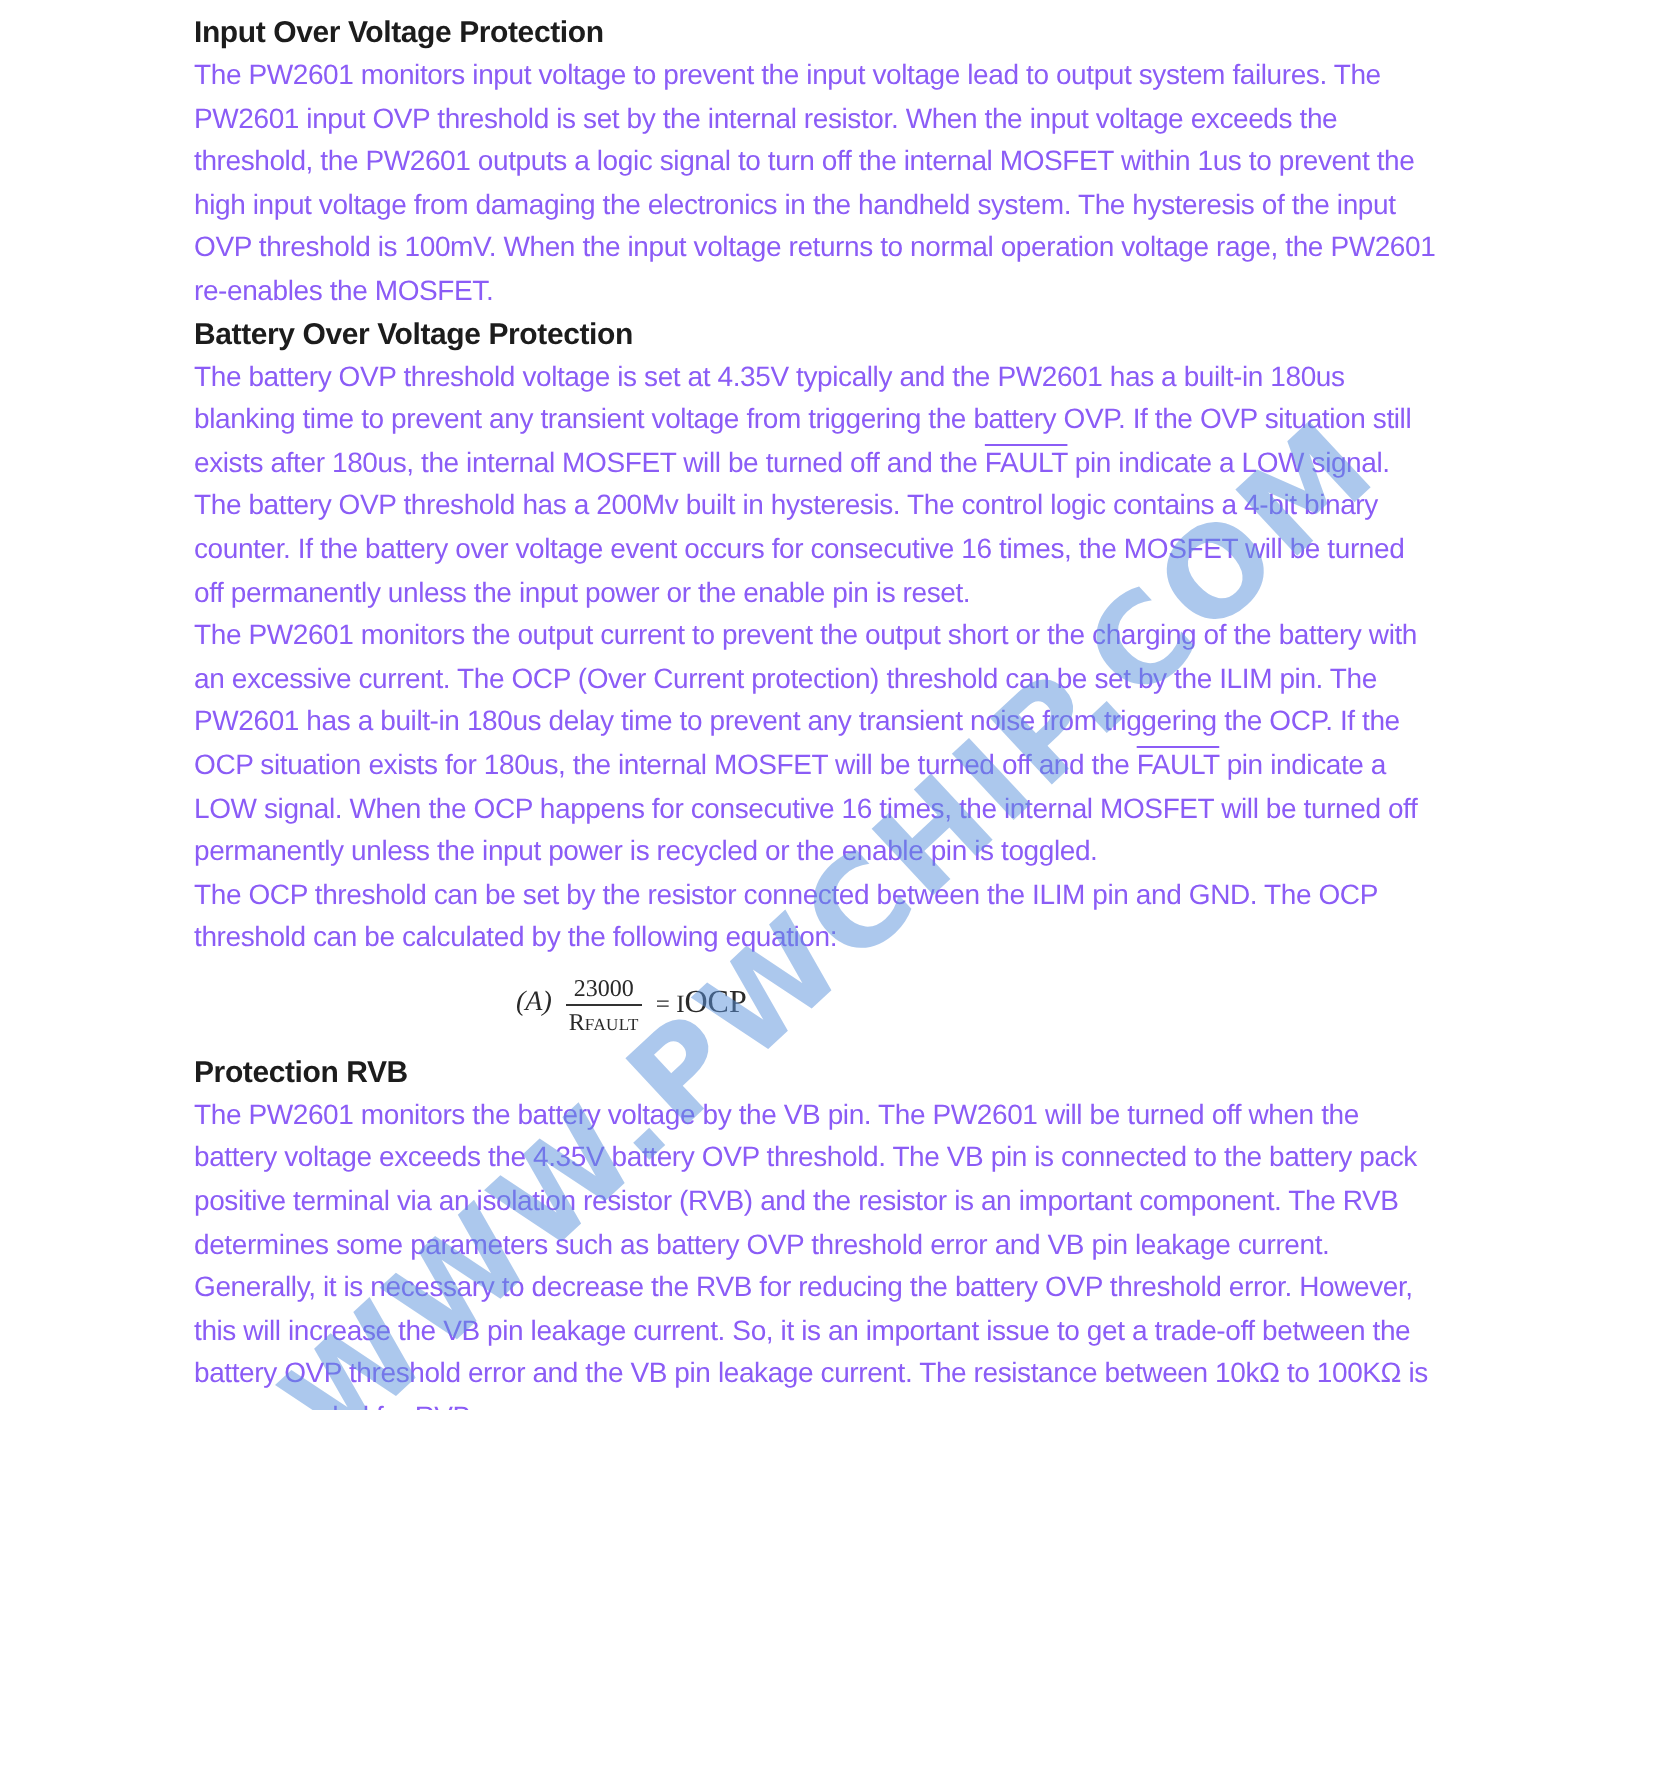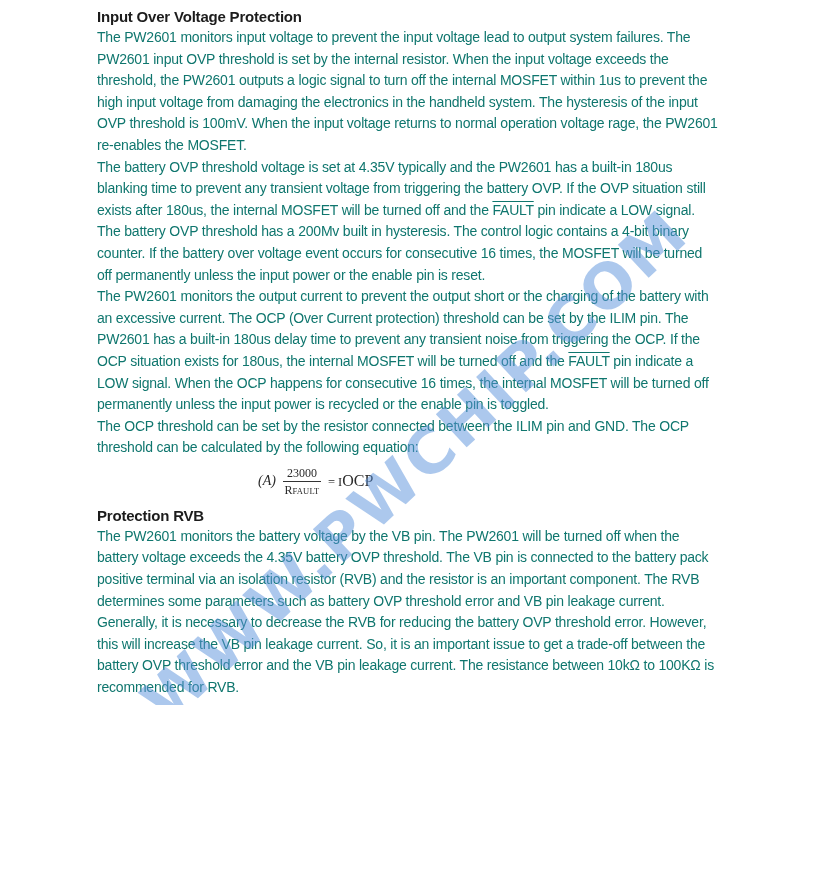--- a/index.html
+++ b/index.html
@@ -21,21 +21,21 @@
     font-weight:bold;
     color:#1c1c1c;
     margin:0;
     line-height:21px;
     letter-spacing:-0.2px;
   }
   p.body-text {
     margin:0;
     font-size:14px;
     line-height:21.6px;
-    color:#0f766e;
+    color:#8b5cf6;
     letter-spacing:-0.2px;
   }
   .gap-battery { margin-top:23px; }
   .gap-ocp { margin-top:22px; }
   .gap-rvb { margin-top:4px; }
   .gap-closing { margin-top:24px; }
   .ovl { text-decoration:overline; text-decoration-thickness:1px;text-align:right; }
   
   .equation {
     display:flex;
@@ -83,20 +83,21 @@
 </head>
 <body>
 
 <div class="page">
 
   <div class="content">
 
     <h2 class="sec-heading">Input Over Voltage Protection</h2>
     <p class="body-text">The PW2601 monitors input voltage to prevent the input voltage lead to output system failures. The PW2601 input OVP threshold is set by the internal resistor. When the input voltage exceeds the threshold, the PW2601 outputs a logic signal to turn off the internal MOSFET within 1us to prevent the high input voltage from damaging the electronics in the handheld system. The hysteresis of the input OVP threshold is 100mV. When the input voltage returns to normal operation voltage rage, the PW2601 re-enables the MOSFET.</p>
 
+    <h2 class="sec-heading gap-battery">Battery Over Voltage Protection</h2>
     <p class="body-text"><span>The battery OVP threshold voltage is set at 4.35V typically and the PW2601 has a built-in 180us blanking time to prevent any transient voltage from triggering the battery OVP. If the OVP situation still exists after 180us, the internal MOSFET will be turned off and the </span><span class="ovl">FAULT</span><span> pin indicate a LOW signal. The battery OVP threshold has a 200Mv built in hysteresis. The control logic contains a 4-bit binary counter. If the battery over voltage event occurs for consecutive 16 times, the MOSFET will be turned off permanently unless the input power or the enable pin is reset.</span></p>
 
     <p class="body-text"><span>The PW2601 monitors the output current to prevent the output short or the charging of the battery with an excessive current. The OCP (Over Current protection) threshold can be set by the ILIM pin. The PW2601 has a built-in 180us delay time to prevent any transient noise from triggering the OCP. If the OCP situation exists for 180us, the internal MOSFET will be turned off and the </span><span class="ovl">FAULT</span><span> pin indicate a LOW signal. When the OCP happens for consecutive 16 times, the internal MOSFET will be turned off permanently unless the input power is recycled or the enable pin is toggled.</span></p>
     <p class="body-text">The OCP threshold can be set by the resistor connected between the ILIM pin and GND. The OCP threshold can be calculated by the following equation:</p>
 
     <div class="equation">
       <span class="eq-prefix">(A)</span>
       <span class="frac">
         <span class="num">23000</span>
         <span class="den"><span>R</span><span class="sc-sub">FAULT</span></span>

